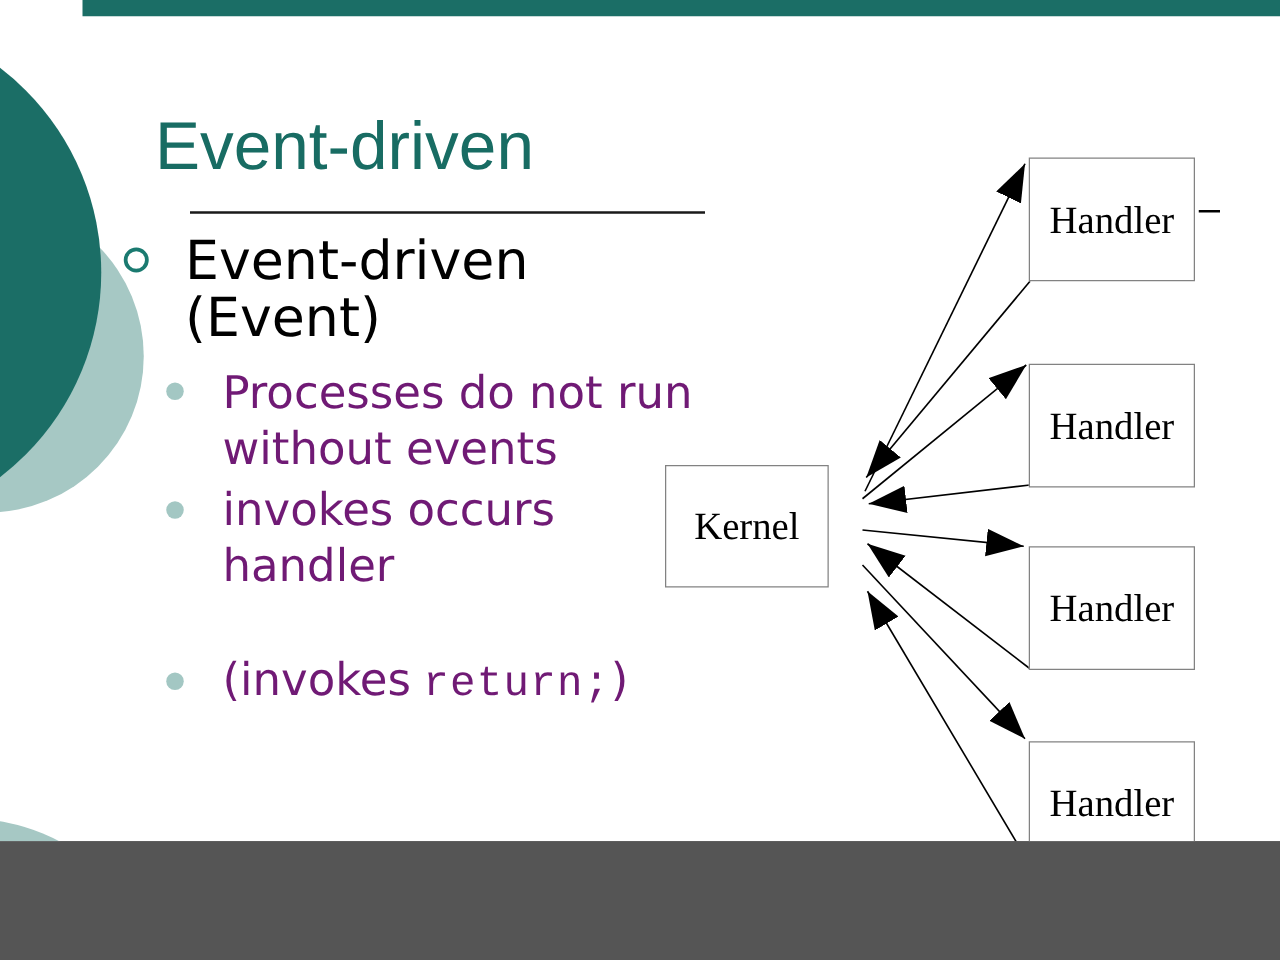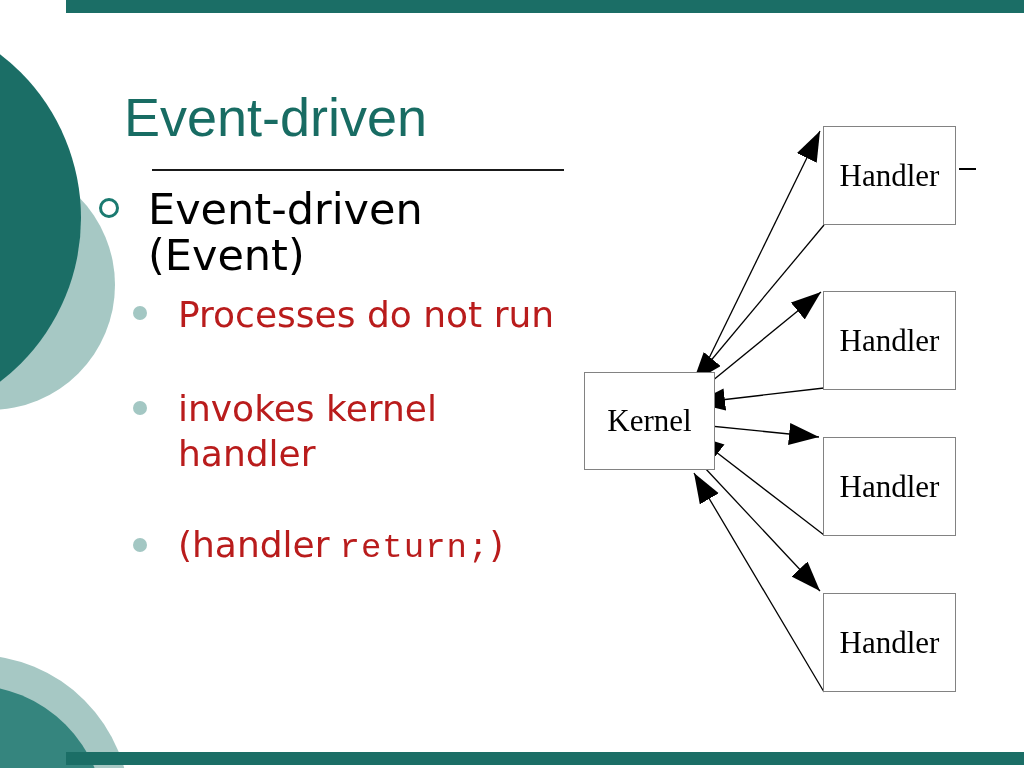--- a/index.html
+++ b/index.html
@@ -1,17 +1,17 @@
 <!DOCTYPE html>
 <html><head>
 <meta charset="utf-8">
 <style>
   html,body{margin:0;padding:0;background:#555;}
   .slide{
-    position:relative; width:1024px; height:768px; background:#ffffff;
+    position:relative; width:1024px; height:673px; background:#ffffff;
     overflow:hidden; font-family:"DejaVu Sans",sans-serif;
   }
   
   .bar{position:absolute; left:66px; width:958px; height:13px; background:#1b6e66;}
   .bar.top{top:0;}
   .bar.bottom{top:752px;}
   .circ{position:absolute; border-radius:50%;}
   .circ-dark{left:-331px; top:12px; width:412px; height:412px; background:#1b6e66;}
   .circ-light{left:-135px; top:160px; width:250px; height:250px; background:#a6c8c4;}
   .circ-bpale{left:-180px; top:655px; width:310px; height:310px; background:#a6c8c4;}
@@ -30,34 +30,34 @@
   .b1-text{
     position:absolute; left:148px; top:186px; width:440px;
     font-size:43px; line-height:46px; color:#000;
   }
   .dot{
     position:absolute; left:133px; width:14px; height:14px; border-radius:50%;
     background:#a3c7c3;
   }
   .sub{
     position:absolute; left:178px; width:410px;
-    font-size:36px; line-height:45px; color:#b91c1c;
+    font-size:36px; line-height:45px; color:#701a75;
   }
   .sub .code{
     font-family:"Liberation Mono",monospace; font-size:34px; letter-spacing:1px;
     margin-left:10px;
   }
   
   .diagram-svg{position:absolute; left:0; top:0; width:1024px; height:768px;}
   .node{
     position:absolute; background:#ffffff; border:1.5px solid #828282;
     display:flex; align-items:center; justify-content:center;
     font-family:"Liberation Serif",serif; font-size:31px; color:#000;
   }
-  .kernel{left:584px; top:372px; width:129px; height:96px;}
+  .kernel{left:532px; top:372px; width:129px; height:96px;}
   .handler{left:823px; width:131px; height:97px;}
   .h1{top:126px;} .h2{top:291px;} .h3{top:437px;} .h4{top:593px;}
 </style>
 </head>
 <body>
 
 <div class="slide">
 
   <div class="circ circ-light"></div>
   <div class="circ circ-dark"></div>
@@ -71,31 +71,32 @@
 
   <div class="b1-ring"></div>
   <div class="b1-text">
     <div>Event-driven</div>
     <div>(Event)</div>
   </div>
 
   <div class="dot" style="top:306px"></div>
   <div class="sub" style="top:292px">
     <div>Processes do not run</div>
+    <div>without events</div>
   </div>
 
   <div class="dot" style="top:401px"></div>
   <div class="sub" style="top:386px">
-    <div>invokes kernel</div>
+    <div>invokes occurs</div>
     <div>handler</div>
   </div>
 
   <div class="dot" style="top:538px"></div>
   <div class="sub" style="top:522px">
-    <div><span>(handler</span><span class="code">return;</span><span>)</span></div>
+    <div><span>(invokes</span><span class="code">return;</span><span>)</span></div>
   </div>
 
   <svg class="diagram-svg" viewBox="0 0 1024 768" xmlns="http://www.w3.org/2000/svg">
     <defs>
       <marker id="ah" markerUnits="userSpaceOnUse" markerWidth="32" markerHeight="24" refX="30" refY="11" orient="auto">
         <path d="M0,0 L30,11 L0,22 Z" fill="#000"></path>
       </marker>
     </defs>
 
     <line x1="692" y1="393" x2="820" y2="131" stroke="#000" stroke-width="1.3" marker-end="url(#ah)"></line>

